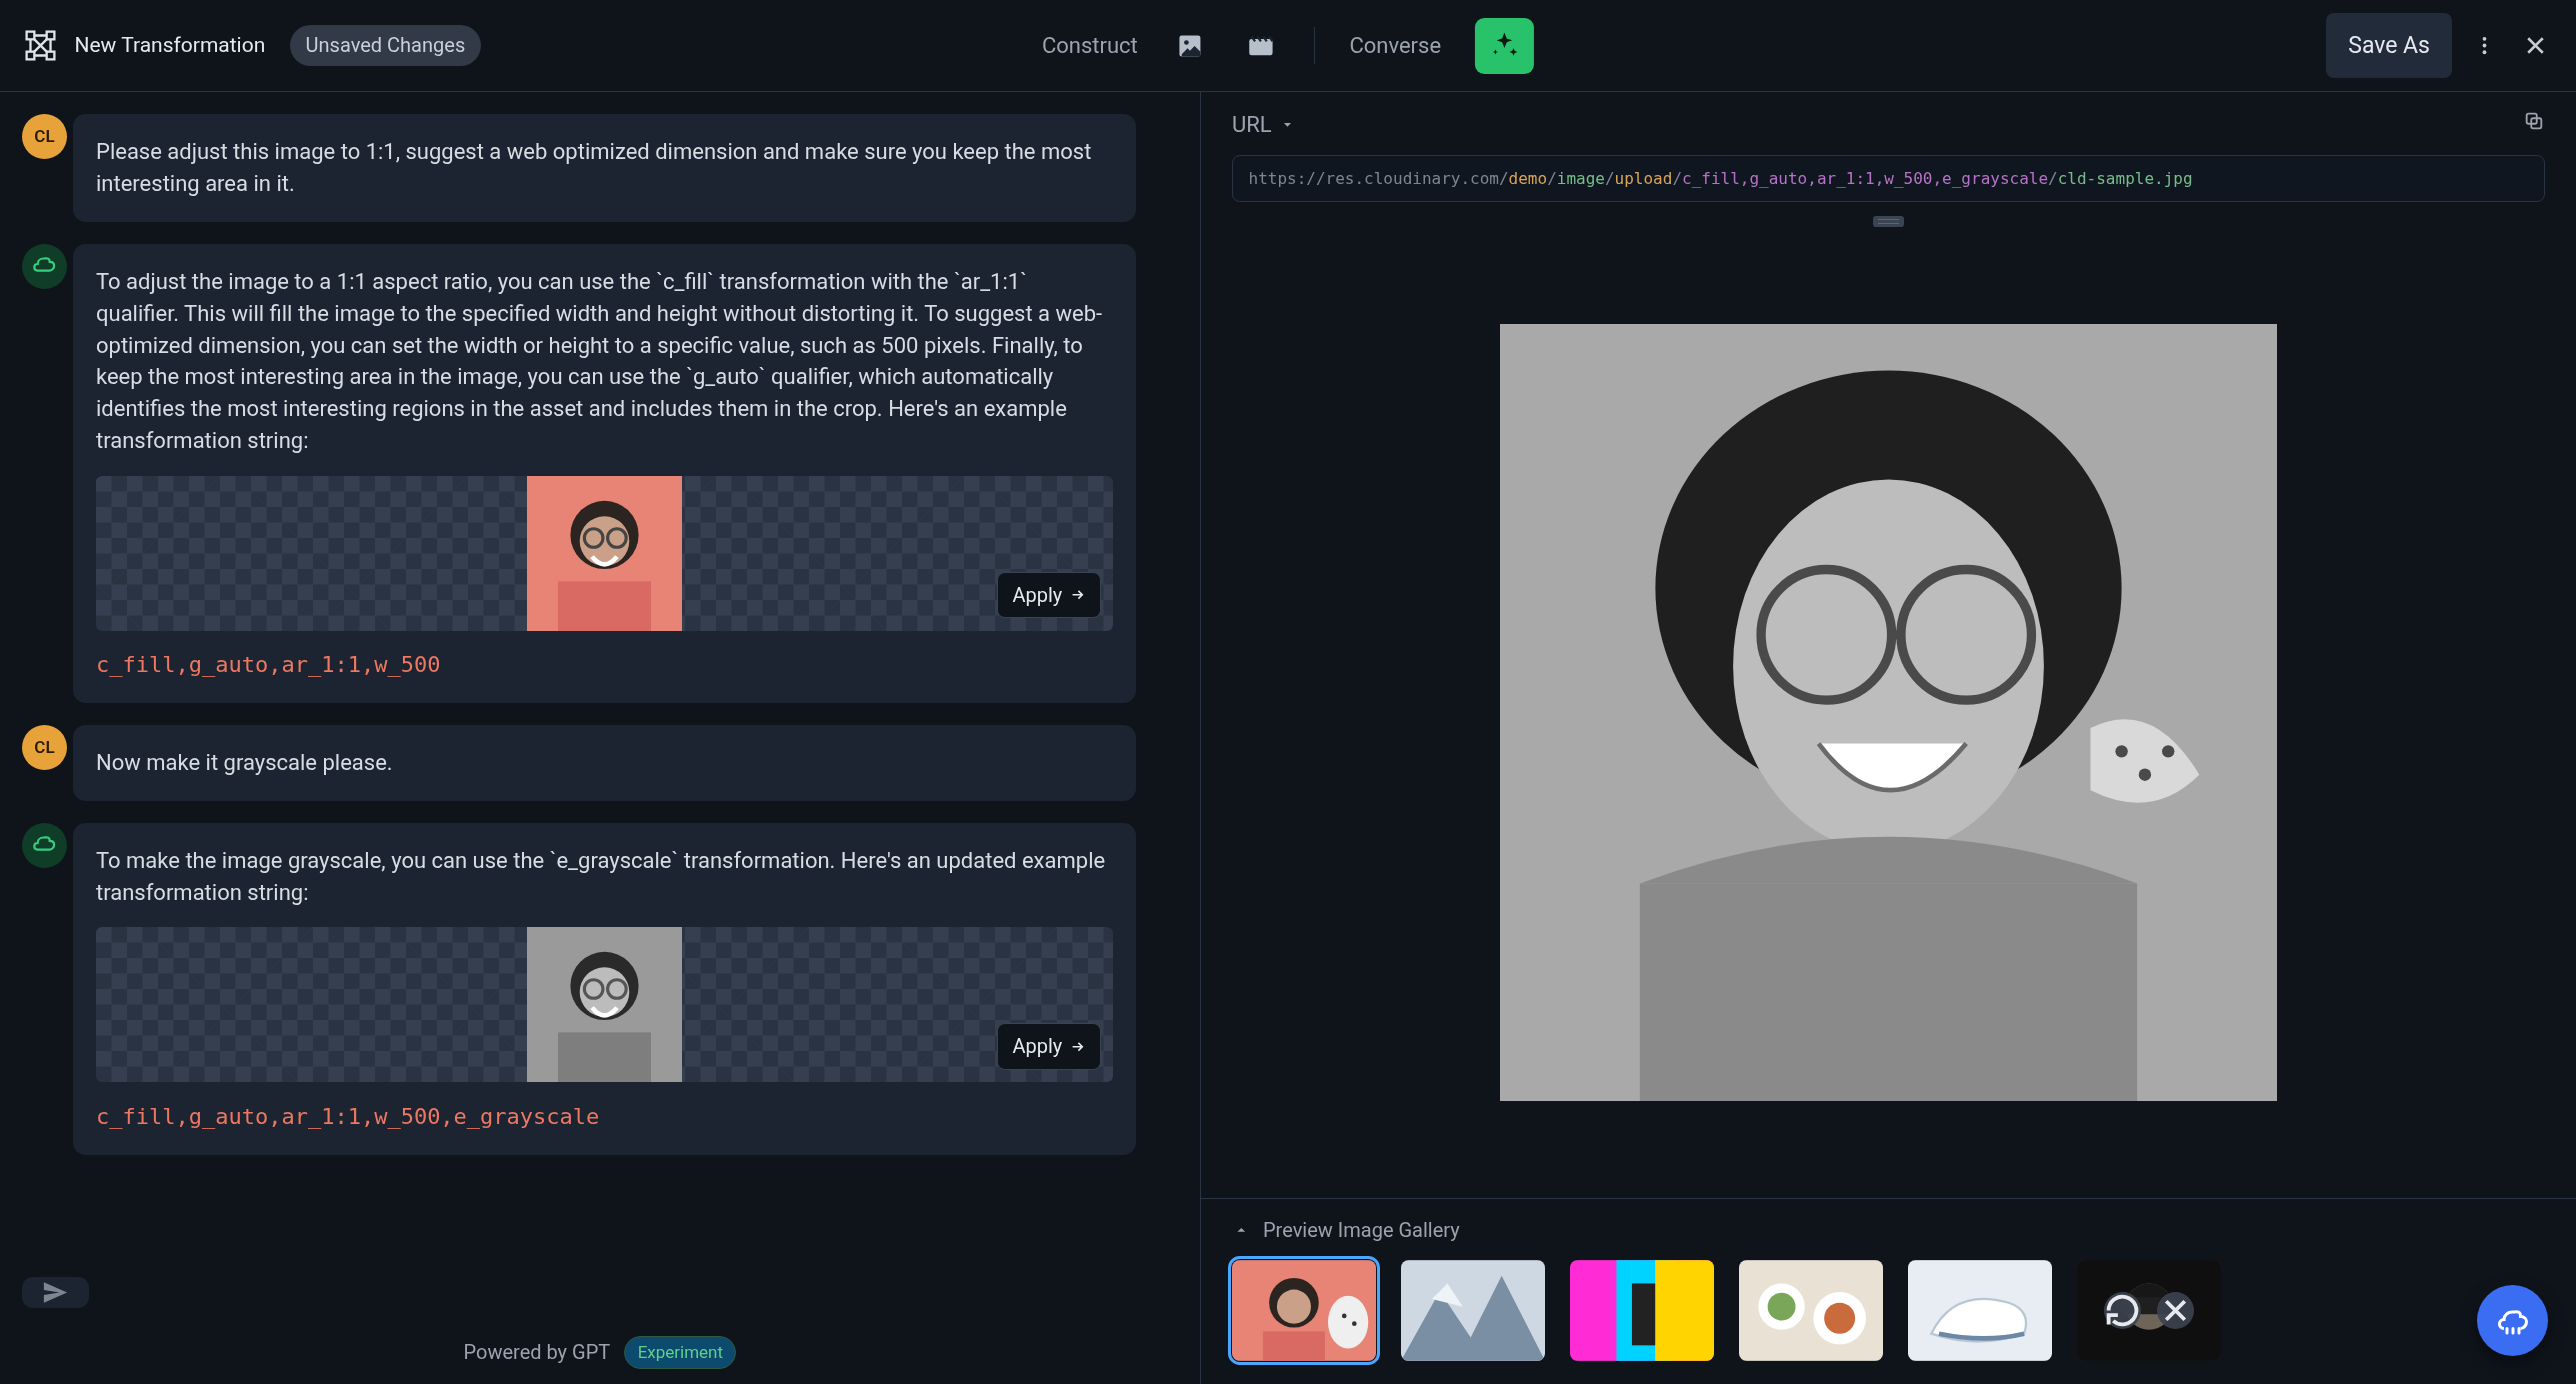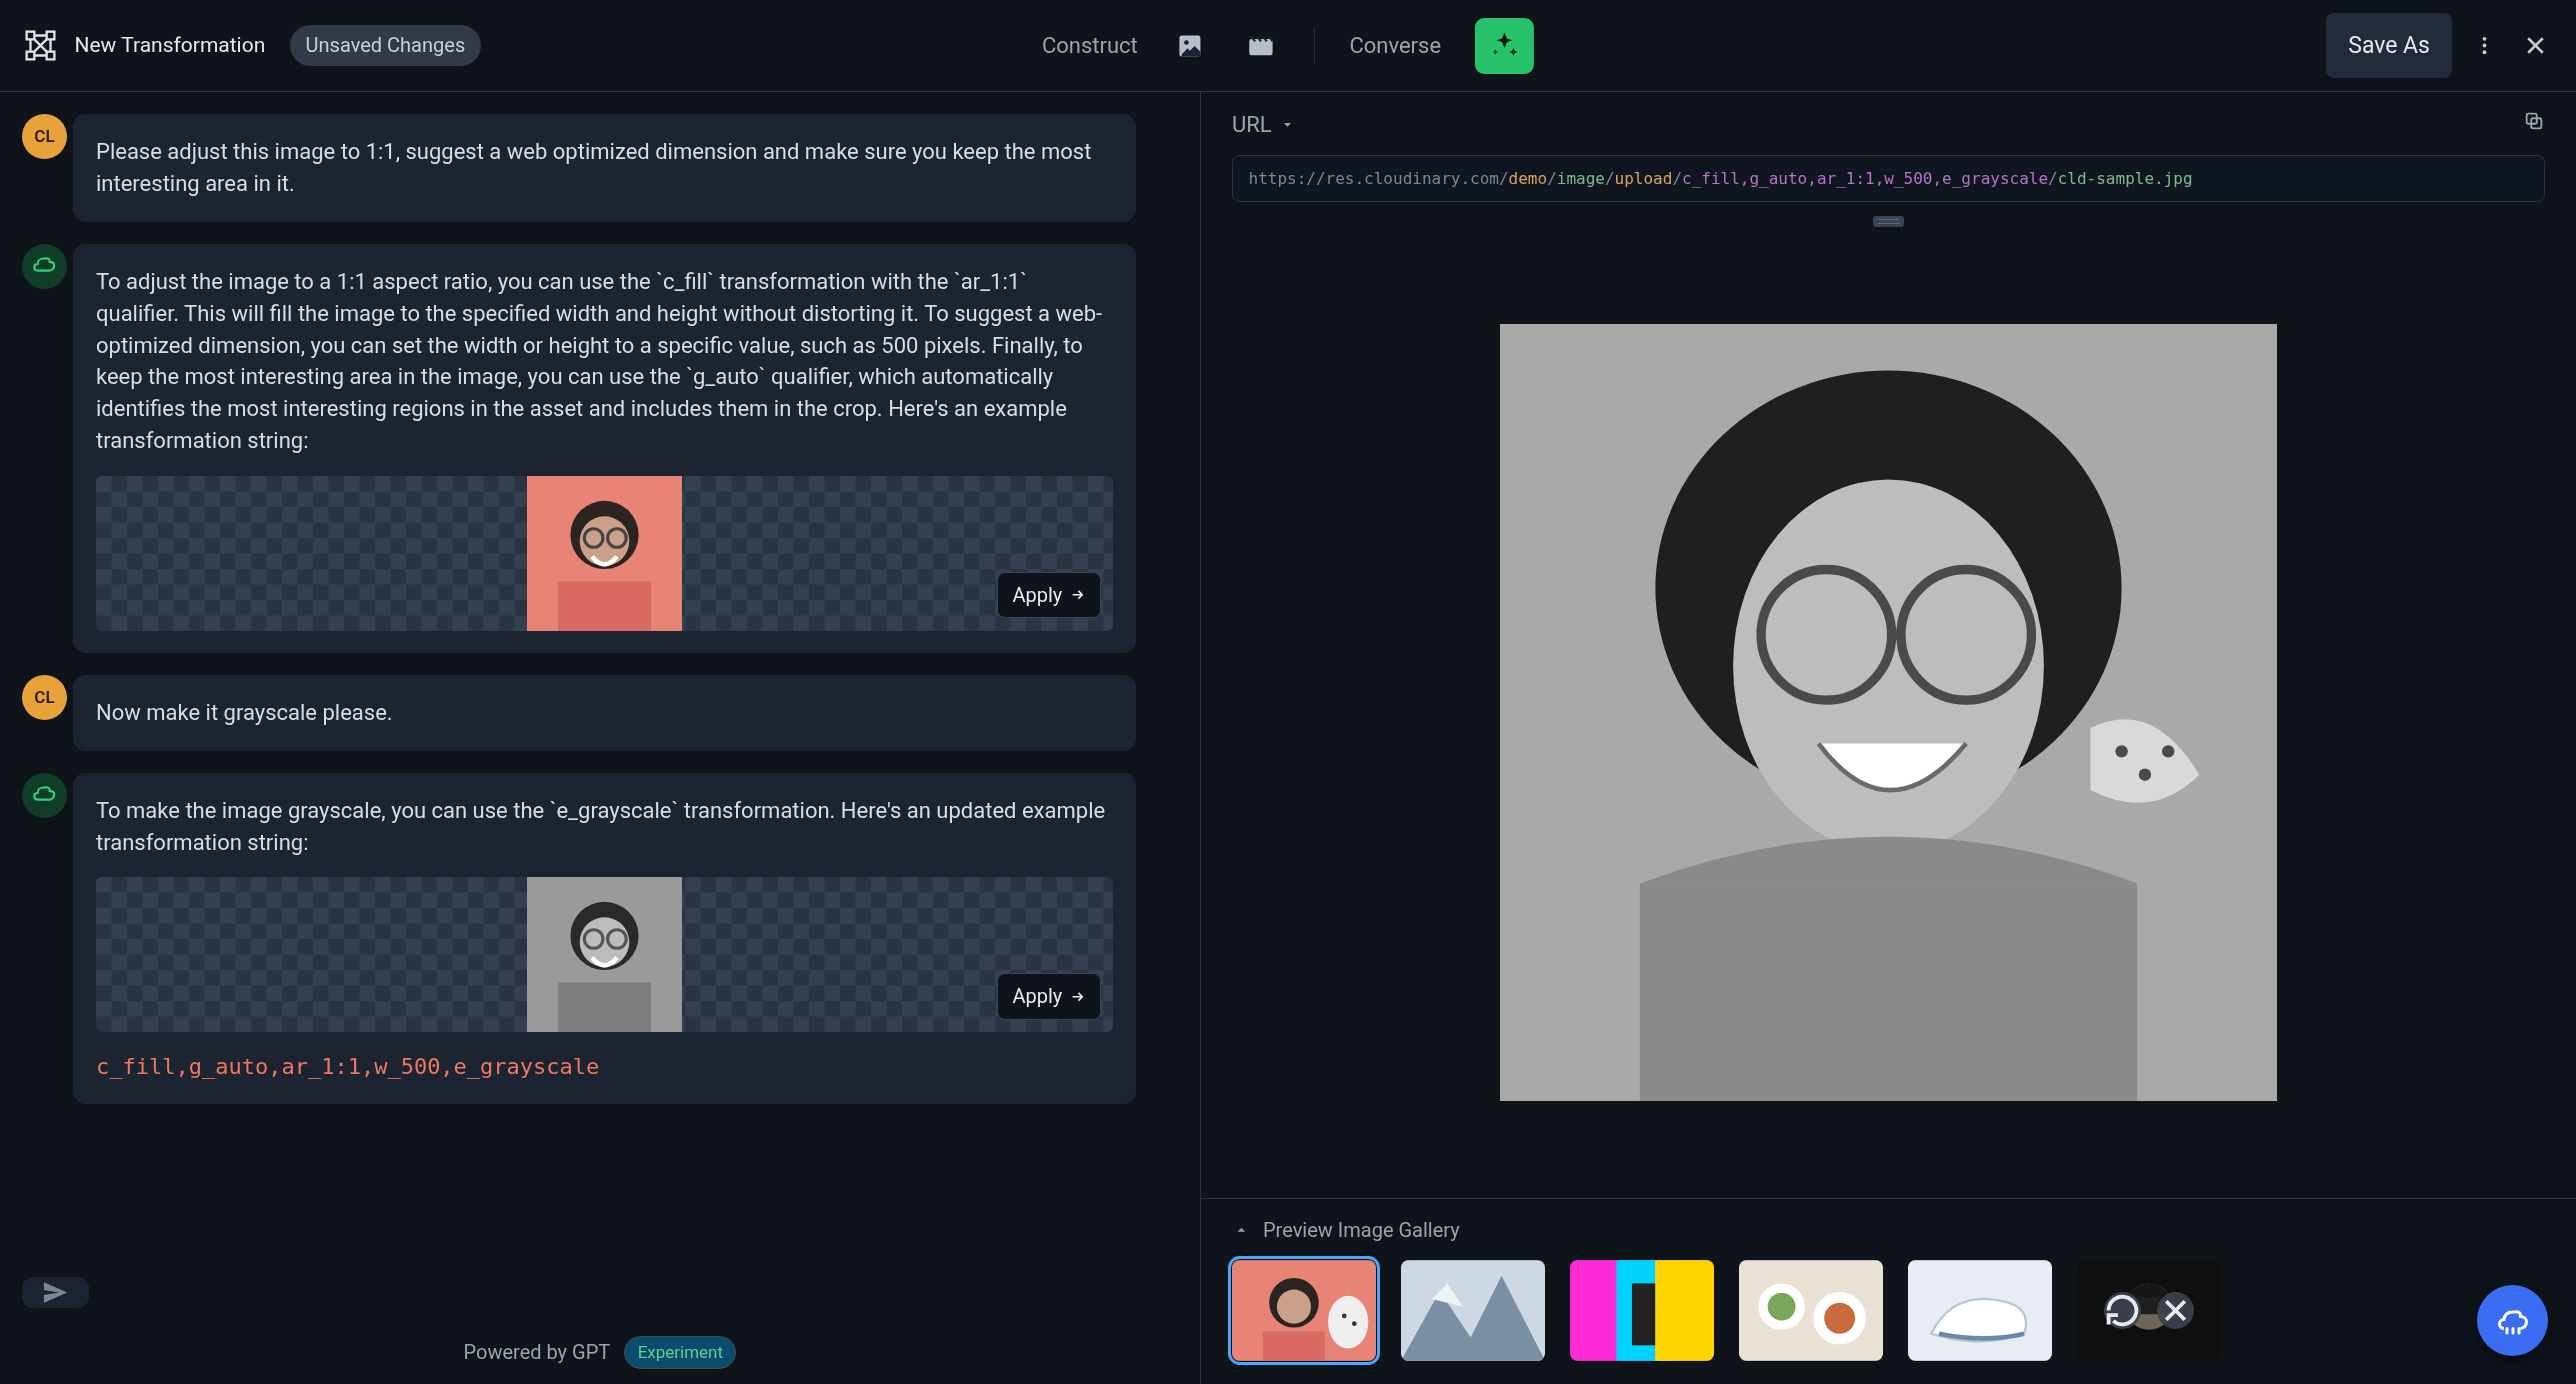--- a/index.html
+++ b/index.html
@@ -285,20 +285,21 @@
                     <rect x="20" y="68" width="60" height="32" fill="#d96a63"></rect>
                   </svg>
               </div>
               <span class="apply-btn">
                 <span>Apply</span>
                 <svg width="15.5" height="15.5" viewBox="0 0 24 24" fill="none" stroke="#e6e9ee" stroke-width="2.5">
                     <path d="M4 12h14M13 6l6 6-6 6"></path>
                   </svg>
               </span>
             </div>
+            <div class="code-line">c_fill,g_auto,ar_1:1,w_500</div>
           </div>
         </div>
 
         <div class="msg-row">
           <div class="avatar av-user">CL</div>
           <div class="bubble">
             <p>Now make it grayscale please.</p>
           </div>
         </div>
 

